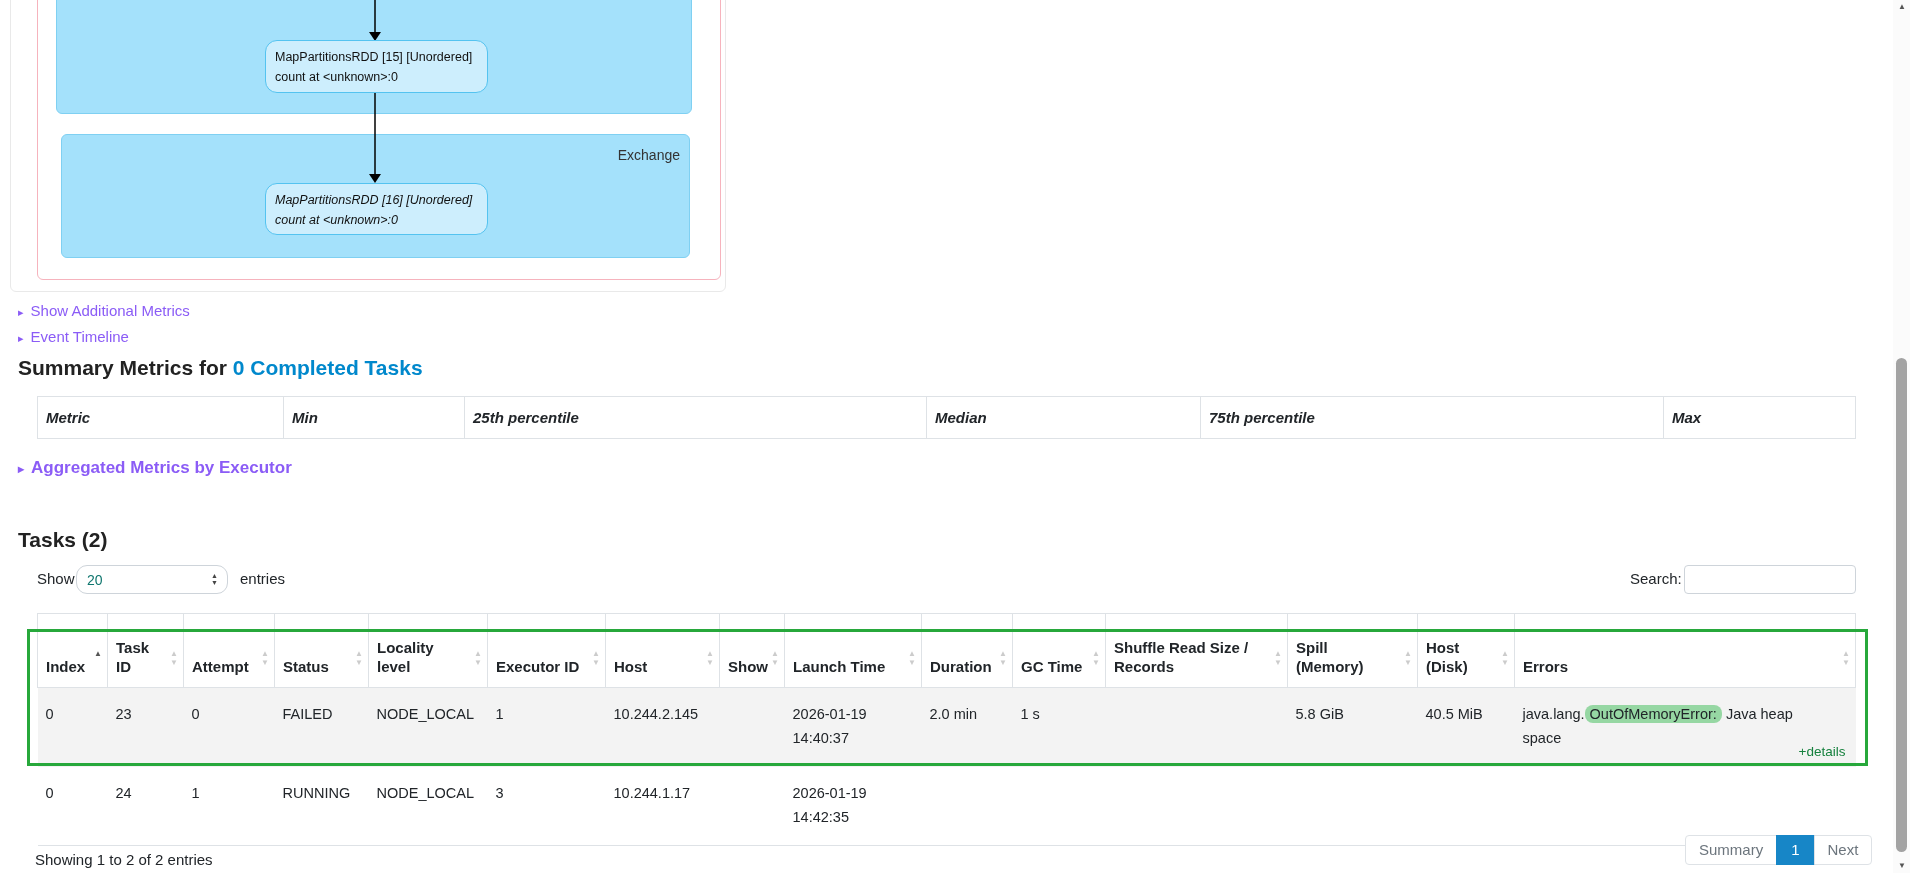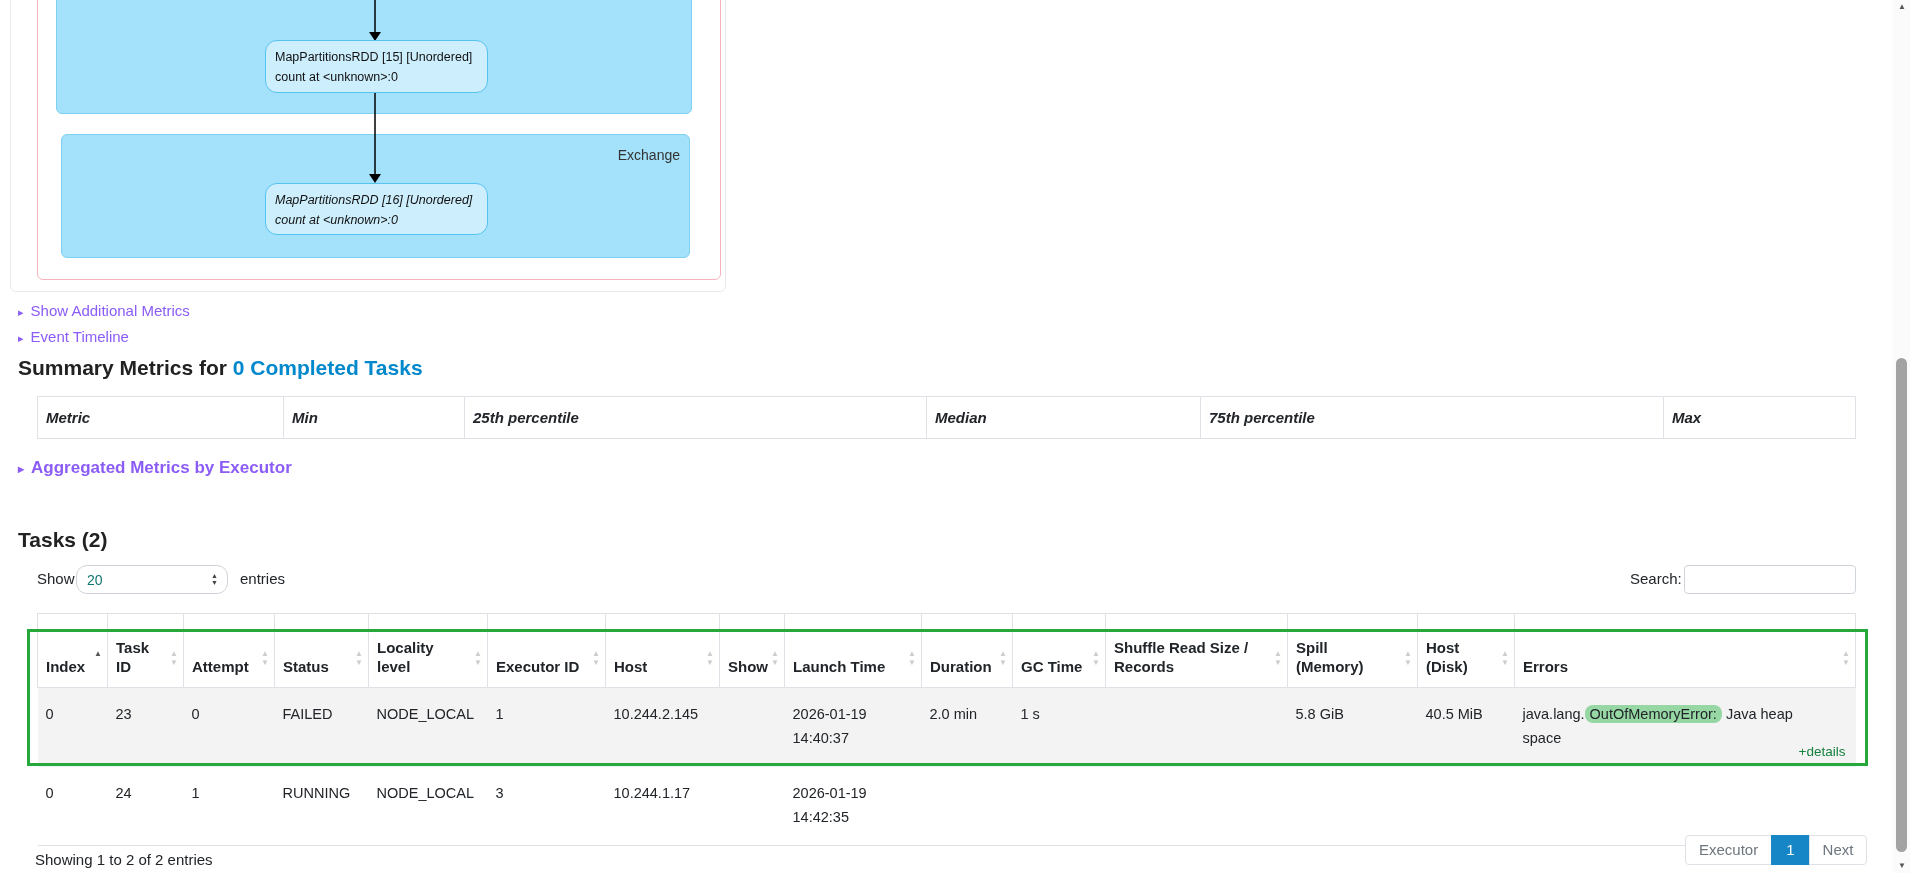--- a/index.html
+++ b/index.html
@@ -282,21 +282,21 @@
       <td></td>
       <td></td>
     </tr>
   </tbody>
 </table>
 
 <div class="abs annotation"></div>
 
 <div class="abs showing">Showing 1 to 2 of 2 entries</div>
 <div class="abs pagination">
-  <div class="pg pg-first">Executor</div>
+  <div class="pg pg-first">Summary</div>
   <div class="pg pg-active">1</div>
   <div class="pg pg-last">Next</div>
 </div>
 
 <div class="abs sbar">
   <span class="sarrow sup">▲</span>
   <div class="sthumb"></div>
   <span class="sarrow sdn">▼</span>
 </div>
 

